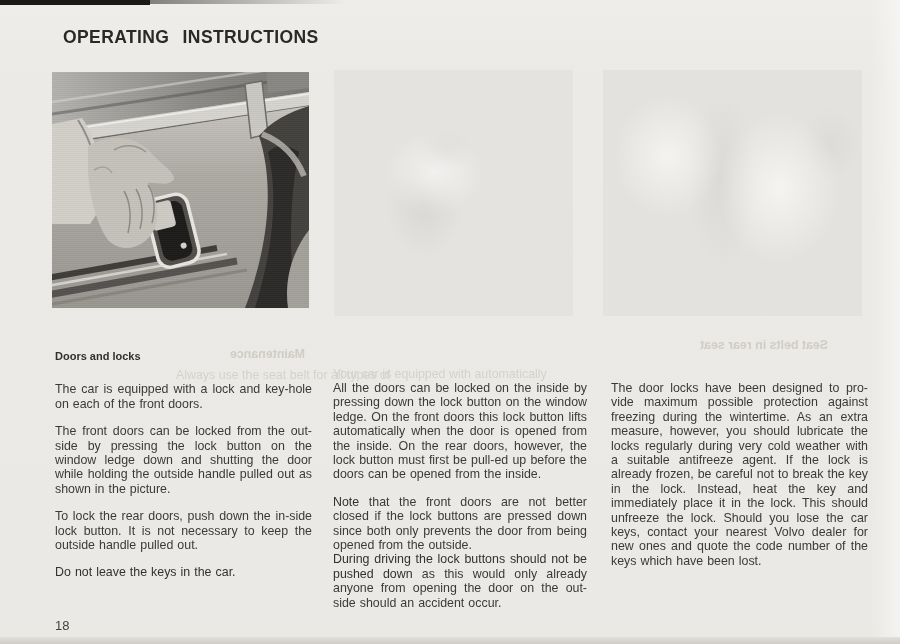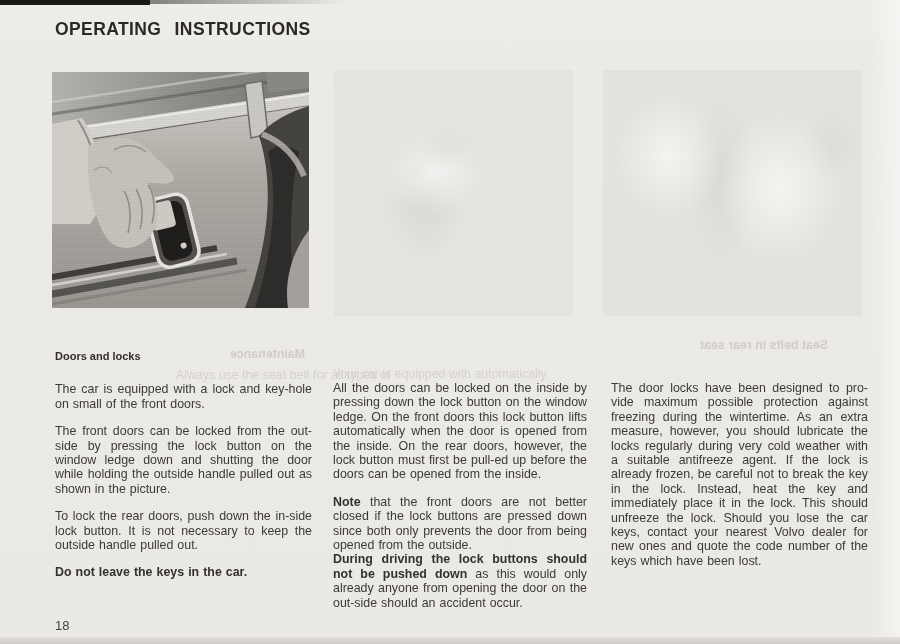--- a/index.html
+++ b/index.html
@@ -12,21 +12,21 @@
   
   .top-strip { position:absolute; left:0; top:0; width:150px; height:5px; background:#1A1917; }
   .top-strip2 { position:absolute; left:150px; top:0; width:196px; height:4px;
     background:linear-gradient(to right, rgba(40,39,37,.55), rgba(40,39,37,0)); }
   .bottom-band { position:absolute; left:0; bottom:0; width:100%; height:7px;
     background:linear-gradient(180deg,#E3E0DC,#CFCCC8); }
   .right-fade { position:absolute; right:0; top:0; width:30px; height:100%;
     background:linear-gradient(to right, rgba(255,255,255,0), rgba(255,255,255,.45)); }
 
   .title {
-    position:absolute; left:55px; top:19px; margin:0;
+    position:absolute; left:55px; top:19px; margin:8px;
     font-size:17.5px; font-weight:bold; letter-spacing:.4px; word-spacing:8px;
     color:#2B2927;
   }
 
   
   .photo { position:absolute; overflow:hidden; }
   .photo-left { left:52px; top:72px; width:257px; height:236px; background:#A9A6A1; }
   .photo-left .grain { position:absolute; inset:0;
     background-image:repeating-linear-gradient(0deg, rgba(0,0,0,.035) 0 1px, rgba(255,255,255,.02) 1px 2px);
     pointer-events:none; }
@@ -44,21 +44,21 @@
 
   
   .col { position:absolute; font-size:12.4px; line-height:14.4px; }
   .col-left   { left:55px;  top:349px; width:257px; }
   .col-middle { left:333px; top:381px; width:254px; }
   .col-right  { left:611px; top:381px; width:257px; }
   .col h2 { font-size:11px; margin:0 0 19px 0; font-weight:bold; color:#332F2C; }
   .para { margin:0 0 13px 0; text-align:justify; word-spacing:.6px; }
   .para:last-child { margin-bottom:0; }
   .para.tight { margin-bottom:0; }
-  .para .b { font-weight:bold; color:#333130; }
+  .para .b { font-weight:normal; color:#333130; }
 
   .page-number { position:absolute; left:55px; top:618px; font-size:13px; color:#44423F; }
 
   
   .ghost { position:absolute; font-size:12.4px; line-height:14.4px; color:#D5D2CC;
     pointer-events:none; }
   .ghost.bold { font-weight:bold; color:#D0CCC6; }
   .ghost.mirror { transform:scaleX(-1); }
   .ghost.block { white-space:pre-line; color:#DDDAD5; }
   .g-maint { left:230px; top:347px; }
@@ -141,21 +141,21 @@
     </svg>
     <div class="grain"></div>
   </div>
 
   <div class="photo photo-mid"></div>
   <div class="photo photo-right"></div>
 
   <div class="col col-left">
     <h2>Doors and locks</h2>
     <div>
-        <p class="para"><span>The car is equipped with a lock and key-hole on small of the front doors.</span></p>
+        <p class="para"><span>The car is equipped with a lock and key-hole on each of the front doors.</span></p>
         <p class="para"><span>The front doors can be locked from the out-side by pressing the lock button on the window ledge down and shutting the door while holding the outside handle pulled out as shown in the picture.</span></p>
         <p class="para"><span>To lock the rear doors, push down the in-side lock button. It is not necessary to keep the outside handle pulled out.</span></p>
         <p class="para"><span class="b">Do not leave the keys in the car.</span></p>
       </div>
   </div>
 
   <div class="col col-middle">
     <div>
         <p class="para"><span>All the doors can be locked on the inside by pressing down the lock button on the window ledge. On the front doors this lock button lifts automatically when the door is opened from the inside. On the rear doors, however, the lock button must first be pull-ed up before the doors can be opened from the inside.</span></p>
         <p class="para tight"><span class="b">Note</span><span> that the front doors are not better closed if the lock buttons are pressed down since both only prevents the door from being opened from the outside.</span></p>

